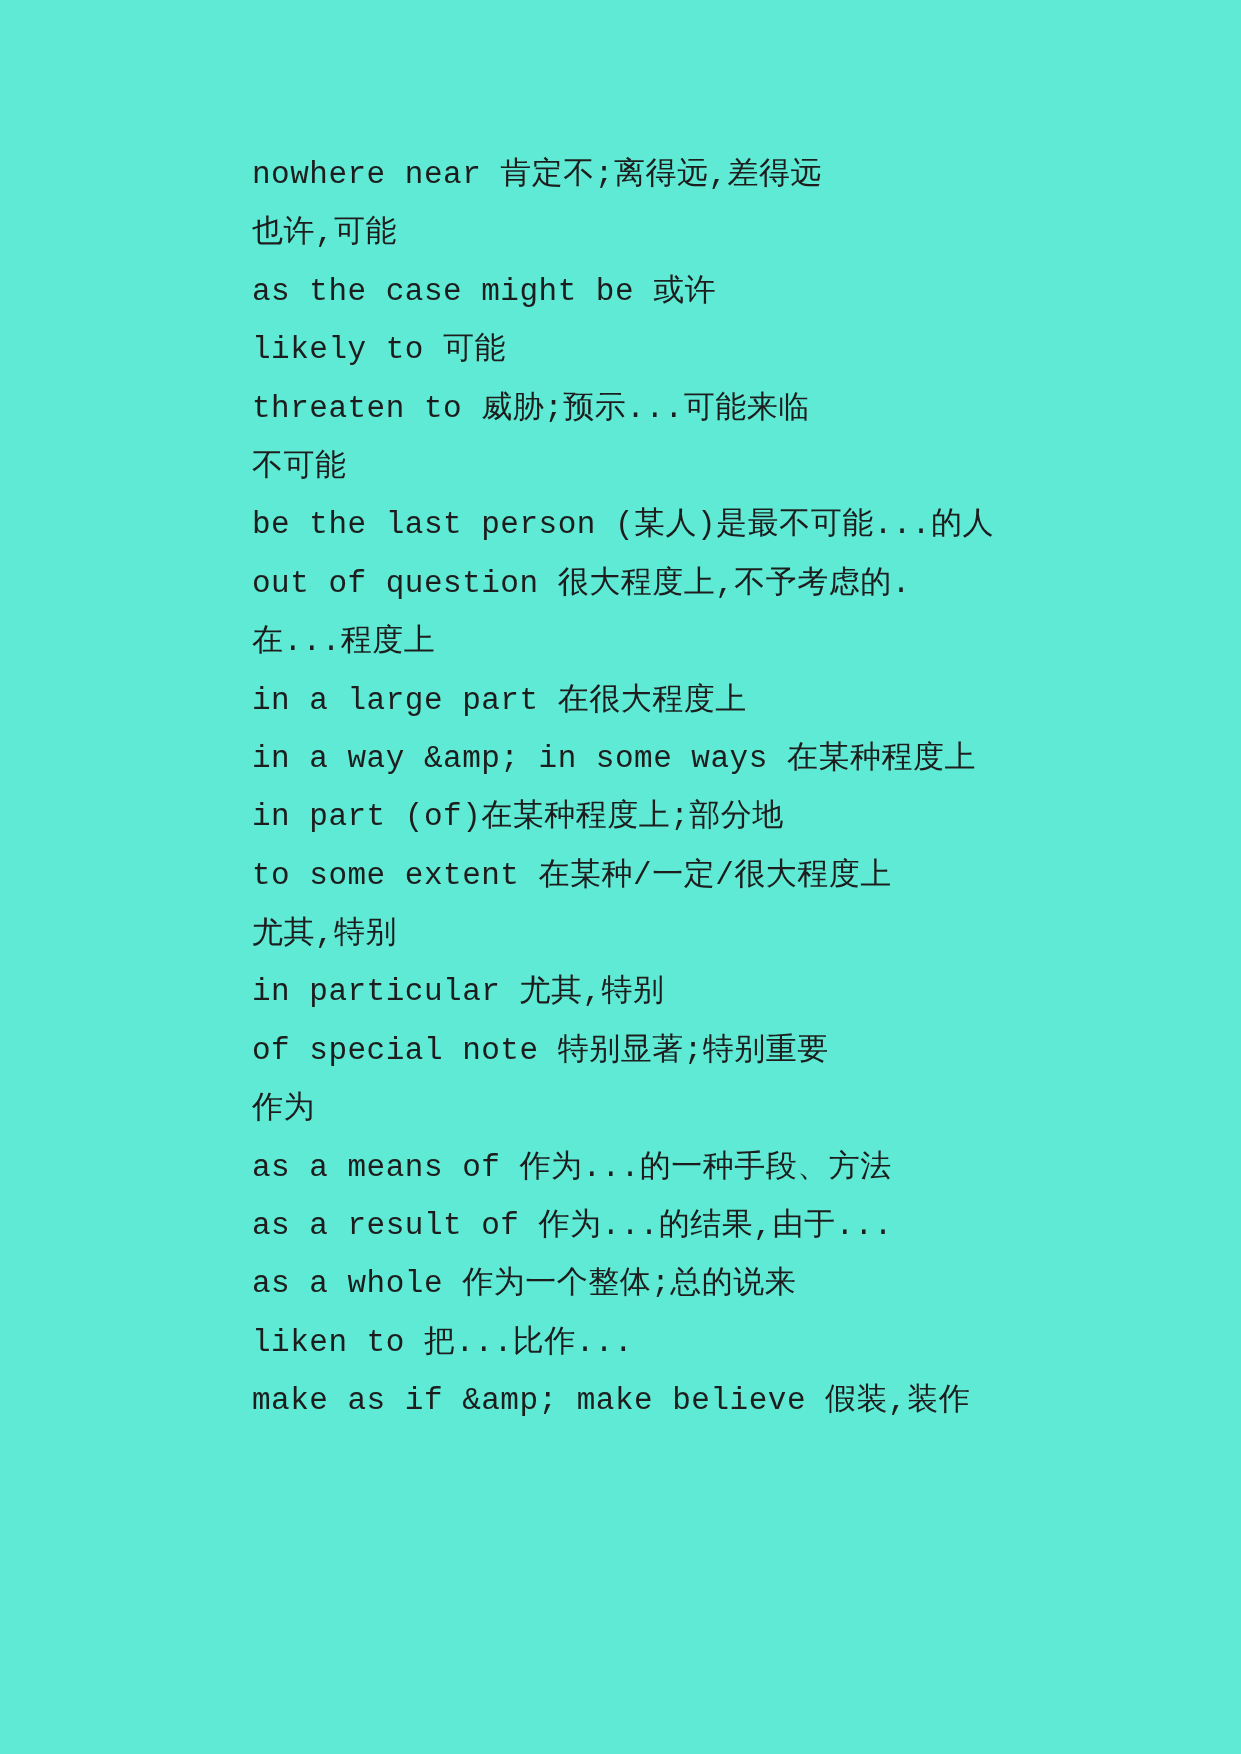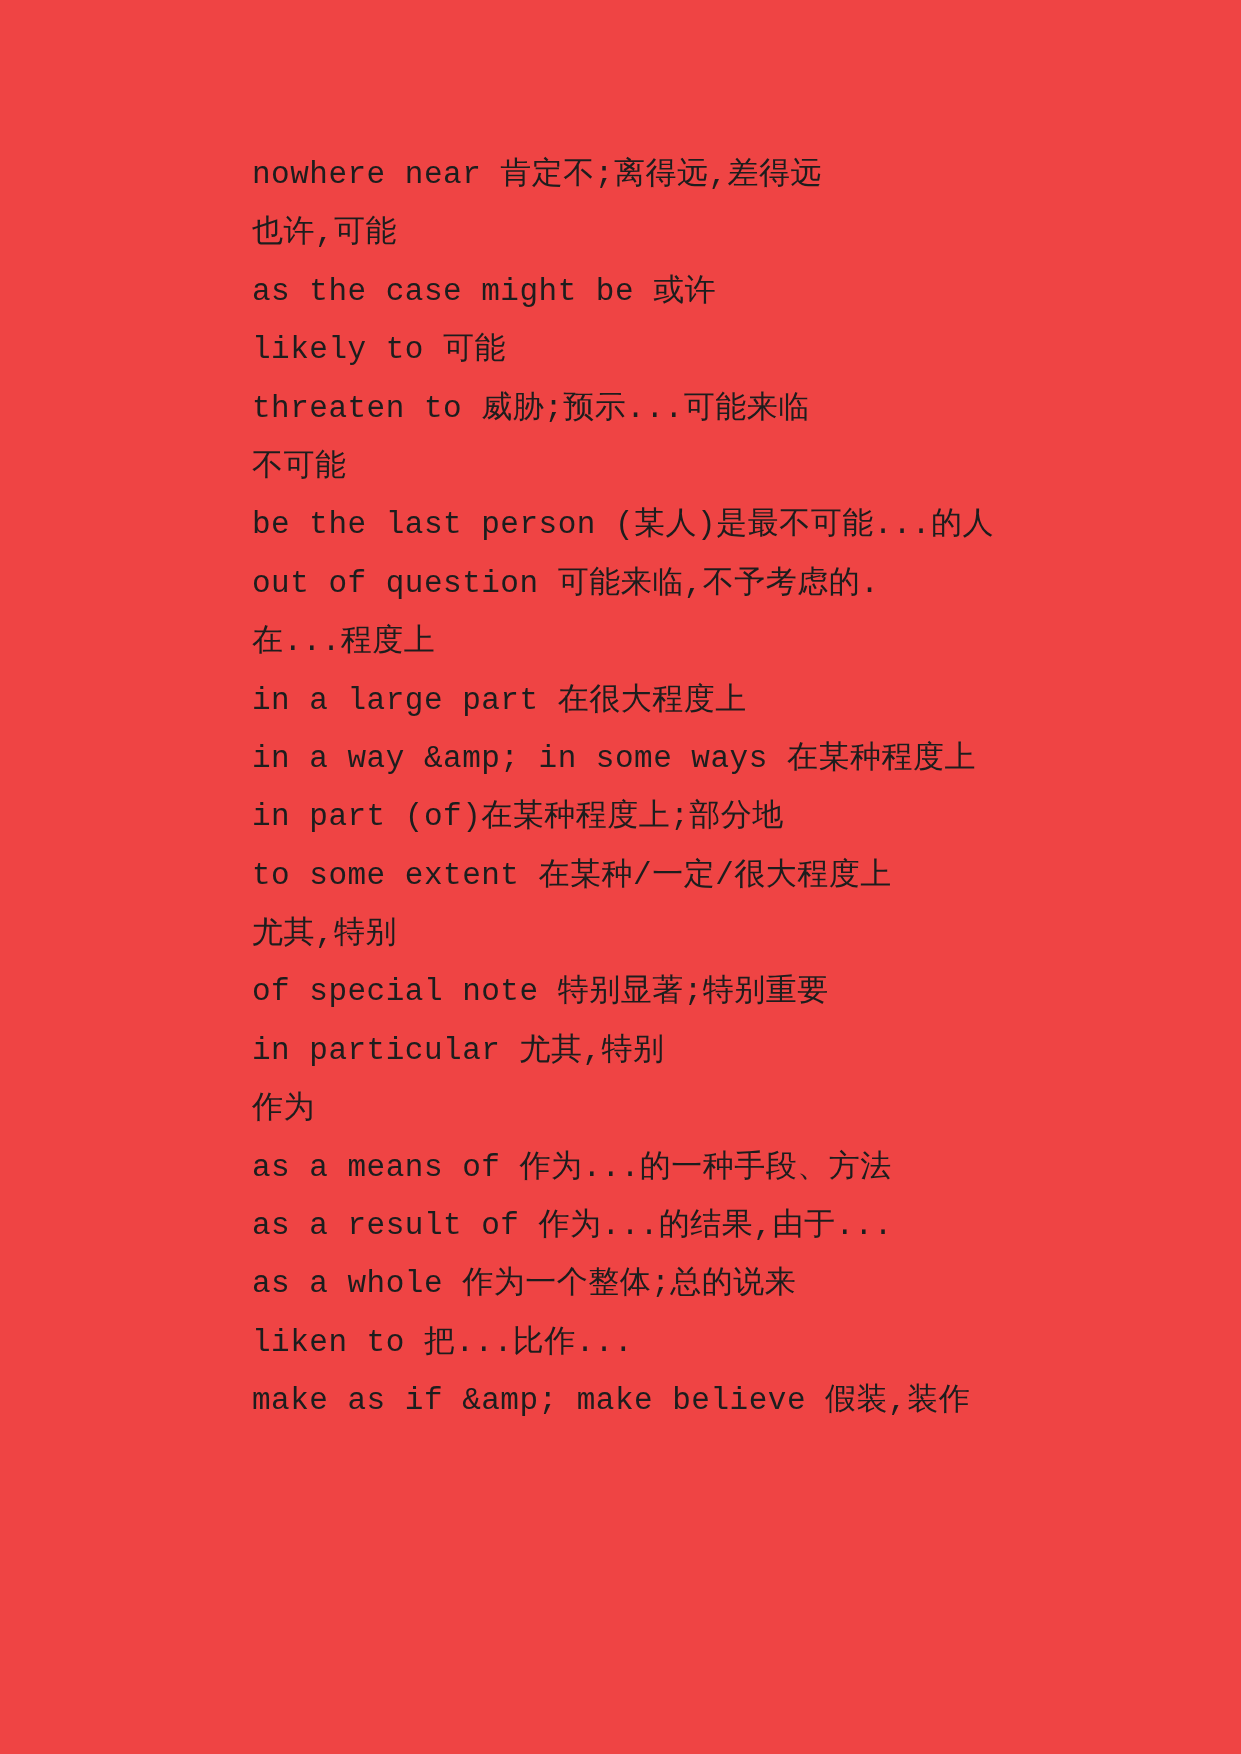--- a/index.html
+++ b/index.html
@@ -4,21 +4,21 @@
 <style>
   html, body {
     margin: 0;
     padding: 0;
     background: #ffffff;
   }
   .page {
     position: relative;
     width: 1241px;
     height: 1754px;
-    background: #ef4444;
+    background: #5eead4;
     box-sizing: border-box;
     padding: 146px 40px 0 252px;
     overflow: hidden;
   }
   .doc-body {
     font-family: "Liberation Mono", "DejaVu Sans Mono", monospace;
     font-size: 31px;
     font-weight: 400;
     color: #1d1d1d;
   }
@@ -34,29 +34,29 @@
 
 <div class="page">
   <div class="doc-body">
     <div class="line">nowhere near 肯定不;离得远,差得远</div>
     <div class="line">也许,可能</div>
     <div class="line">as the case might be 或许</div>
     <div class="line">likely to 可能</div>
     <div class="line">threaten to 威胁;预示...可能来临</div>
     <div class="line">不可能</div>
     <div class="line">be the last person (某人)是最不可能...的人</div>
-    <div class="line">out of question 可能来临,不予考虑的.</div>
+    <div class="line">out of question 很大程度上,不予考虑的.</div>
     <div class="line">在...程度上</div>
     <div class="line">in a large part 在很大程度上</div>
     <div class="line">in a way &amp;amp; in some ways 在某种程度上</div>
     <div class="line">in part (of)在某种程度上;部分地</div>
     <div class="line">to some extent 在某种/一定/很大程度上</div>
     <div class="line">尤其,特别</div>
+    <div class="line">in particular 尤其,特别</div>
     <div class="line">of special note 特别显著;特别重要</div>
-    <div class="line">in particular 尤其,特别</div>
     <div class="line">作为</div>
     <div class="line">as a means of 作为...的一种手段、方法</div>
     <div class="line">as a result of 作为...的结果,由于...</div>
     <div class="line">as a whole 作为一个整体;总的说来</div>
     <div class="line">liken to 把...比作...</div>
     <div class="line">make as if &amp;amp; make believe 假装,装作</div>
   </div>
 </div>
 
 </body></html>

